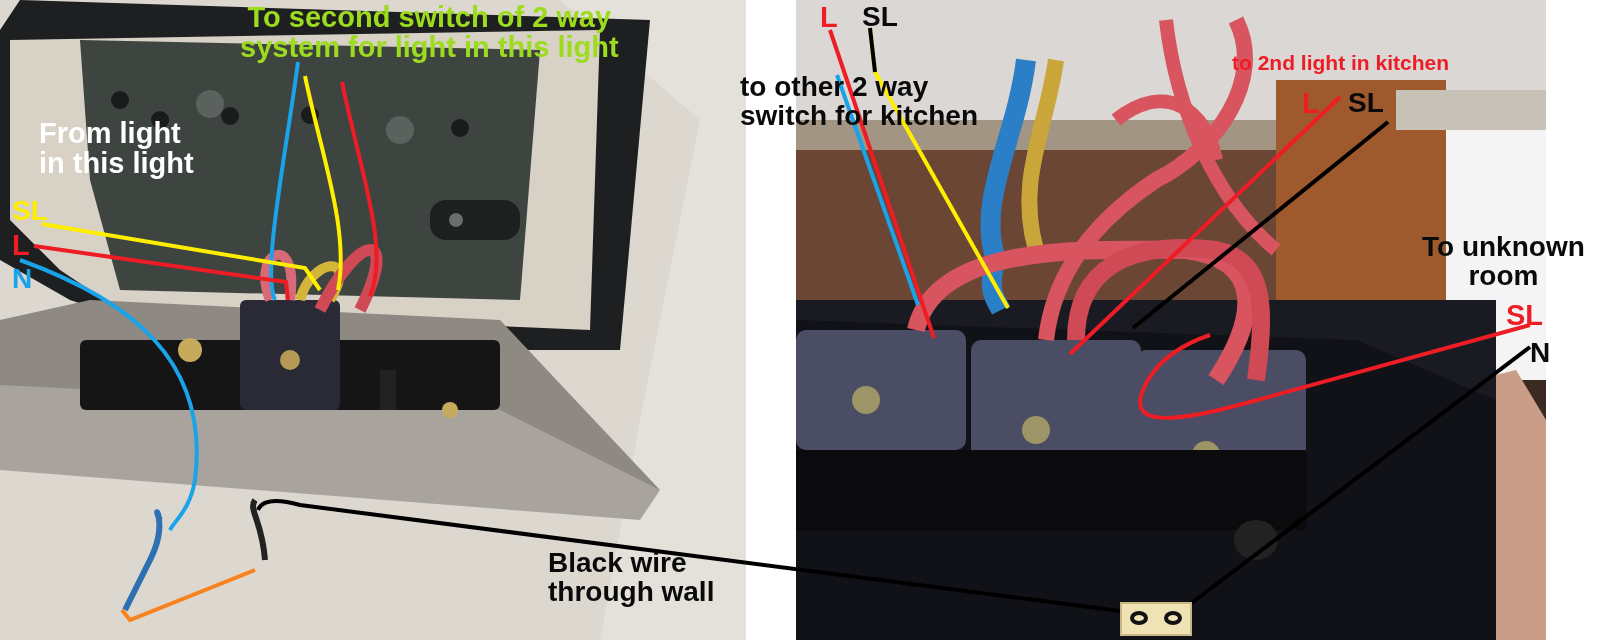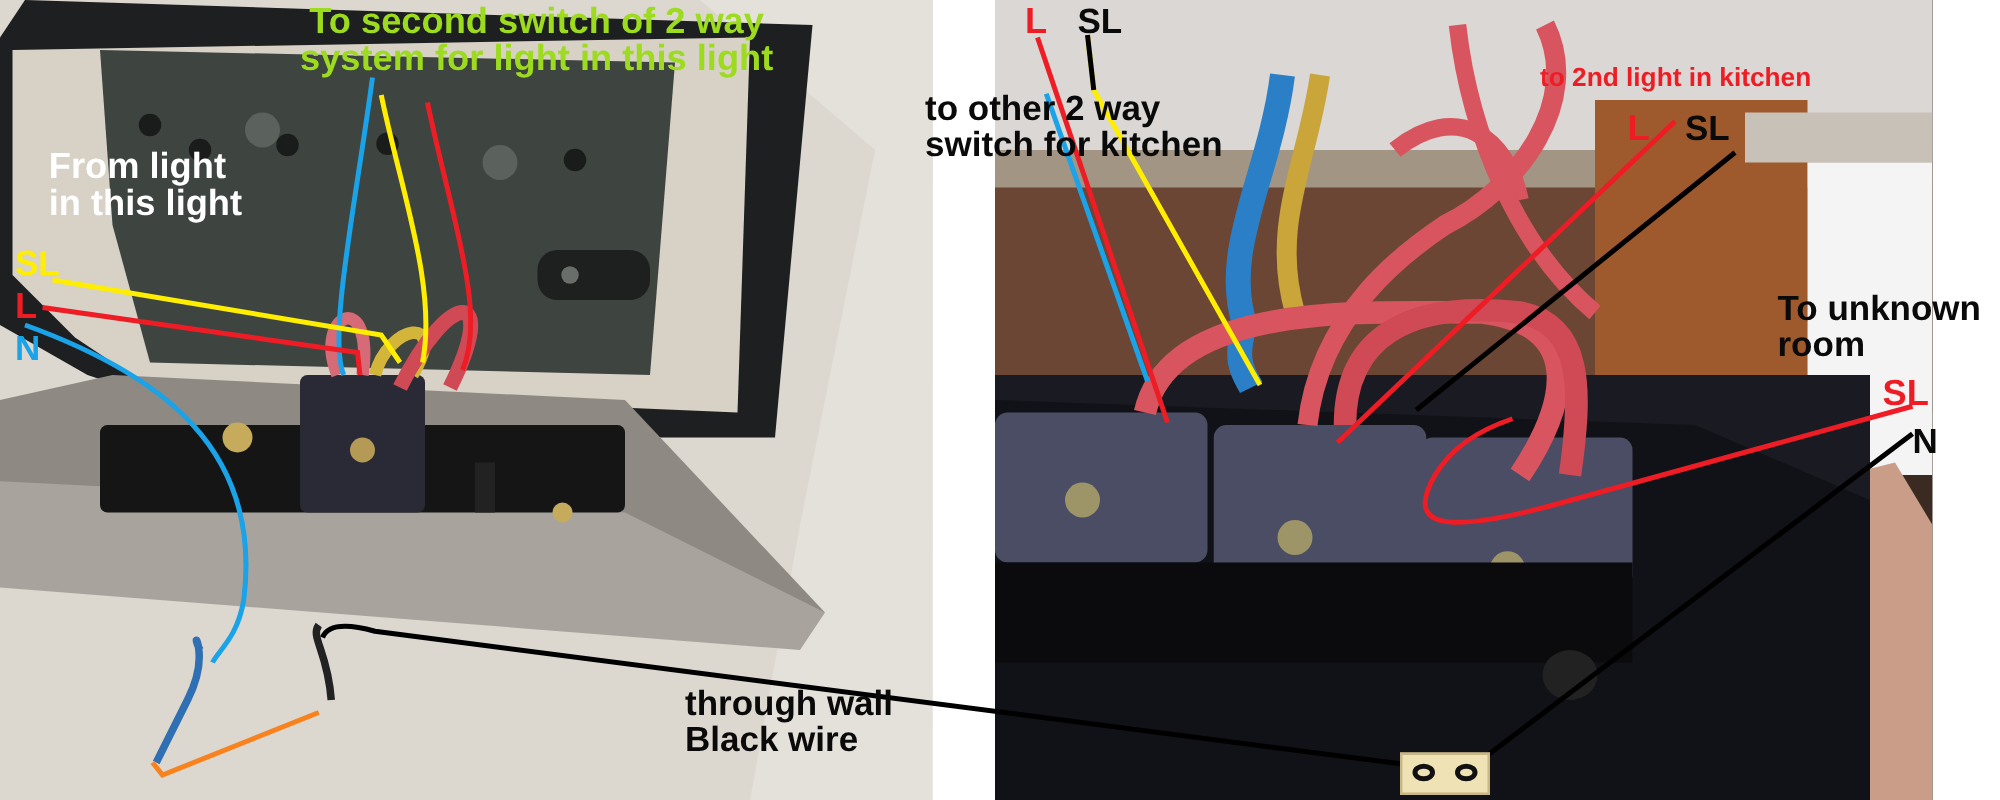--- a/index.html
+++ b/index.html
@@ -135,31 +135,31 @@
   <div>system for light in this light</div>
 </div>
 <div class="label lbl-white" style="left:4px; top:118px;margin-left:35px;">
   <div>From light</div>
   <div>in this light</div>
 </div>
 <div class="label lbl-yellow" style="left:12px; top:196px;">SL</div>
 <div class="label lbl-red" style="left:12px; top:230px;">L</div>
 <div class="label lbl-blue" style="left:12px; top:264px;">N</div>
 <div class="label lbl-black" style="left:548px; top:548px;">
+  <div>Black wire</div>
   <div>through wall</div>
-  <div>Black wire</div>
 </div>
 
 <div class="label lbl-red" style="left:820px; top:2px;">L</div>
 <div class="label lbl-black" style="left:862px; top:2px;">SL</div>
 <div class="label lbl-black" style="left:740px; top:72px;">
   <div>to other 2 way</div>
   <div>switch for kitchen</div>
 </div>
 <div class="label lbl-red" style="left:1232px; top:52px; font-size:21px;">to 2nd light in kitchen</div>
 <div class="label lbl-red" style="left:1302px; top:88px;">L</div>
 <div class="label lbl-black" style="left:1348px; top:88px;">SL</div>
-<div class="label lbl-black" style="left:1422px; top:232px; ">
+<div class="label lbl-black" style="left:1422px; top:232px; text-align:center;">
   <div>To unknown</div>
   <div>room</div>
 </div>
 <div class="label lbl-red" style="left:1506px; top:300px;">SL</div>
 <div class="label lbl-black" style="left:1530px; top:338px;">N</div>
 
 </body></html>

